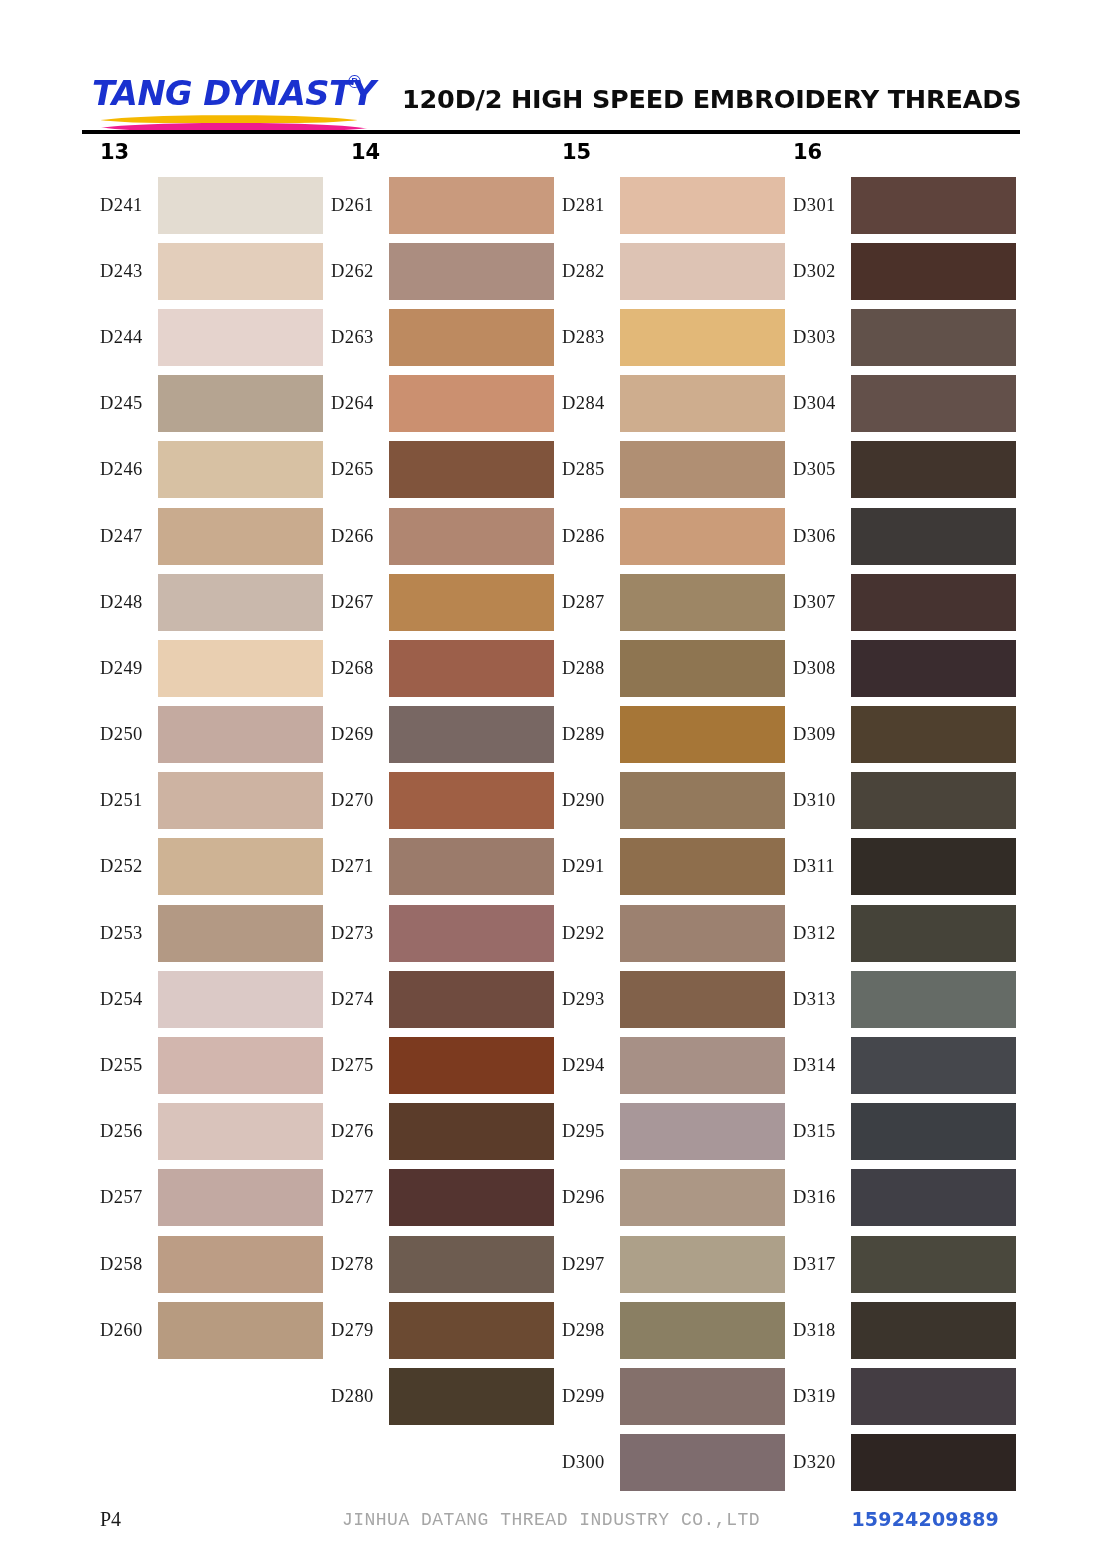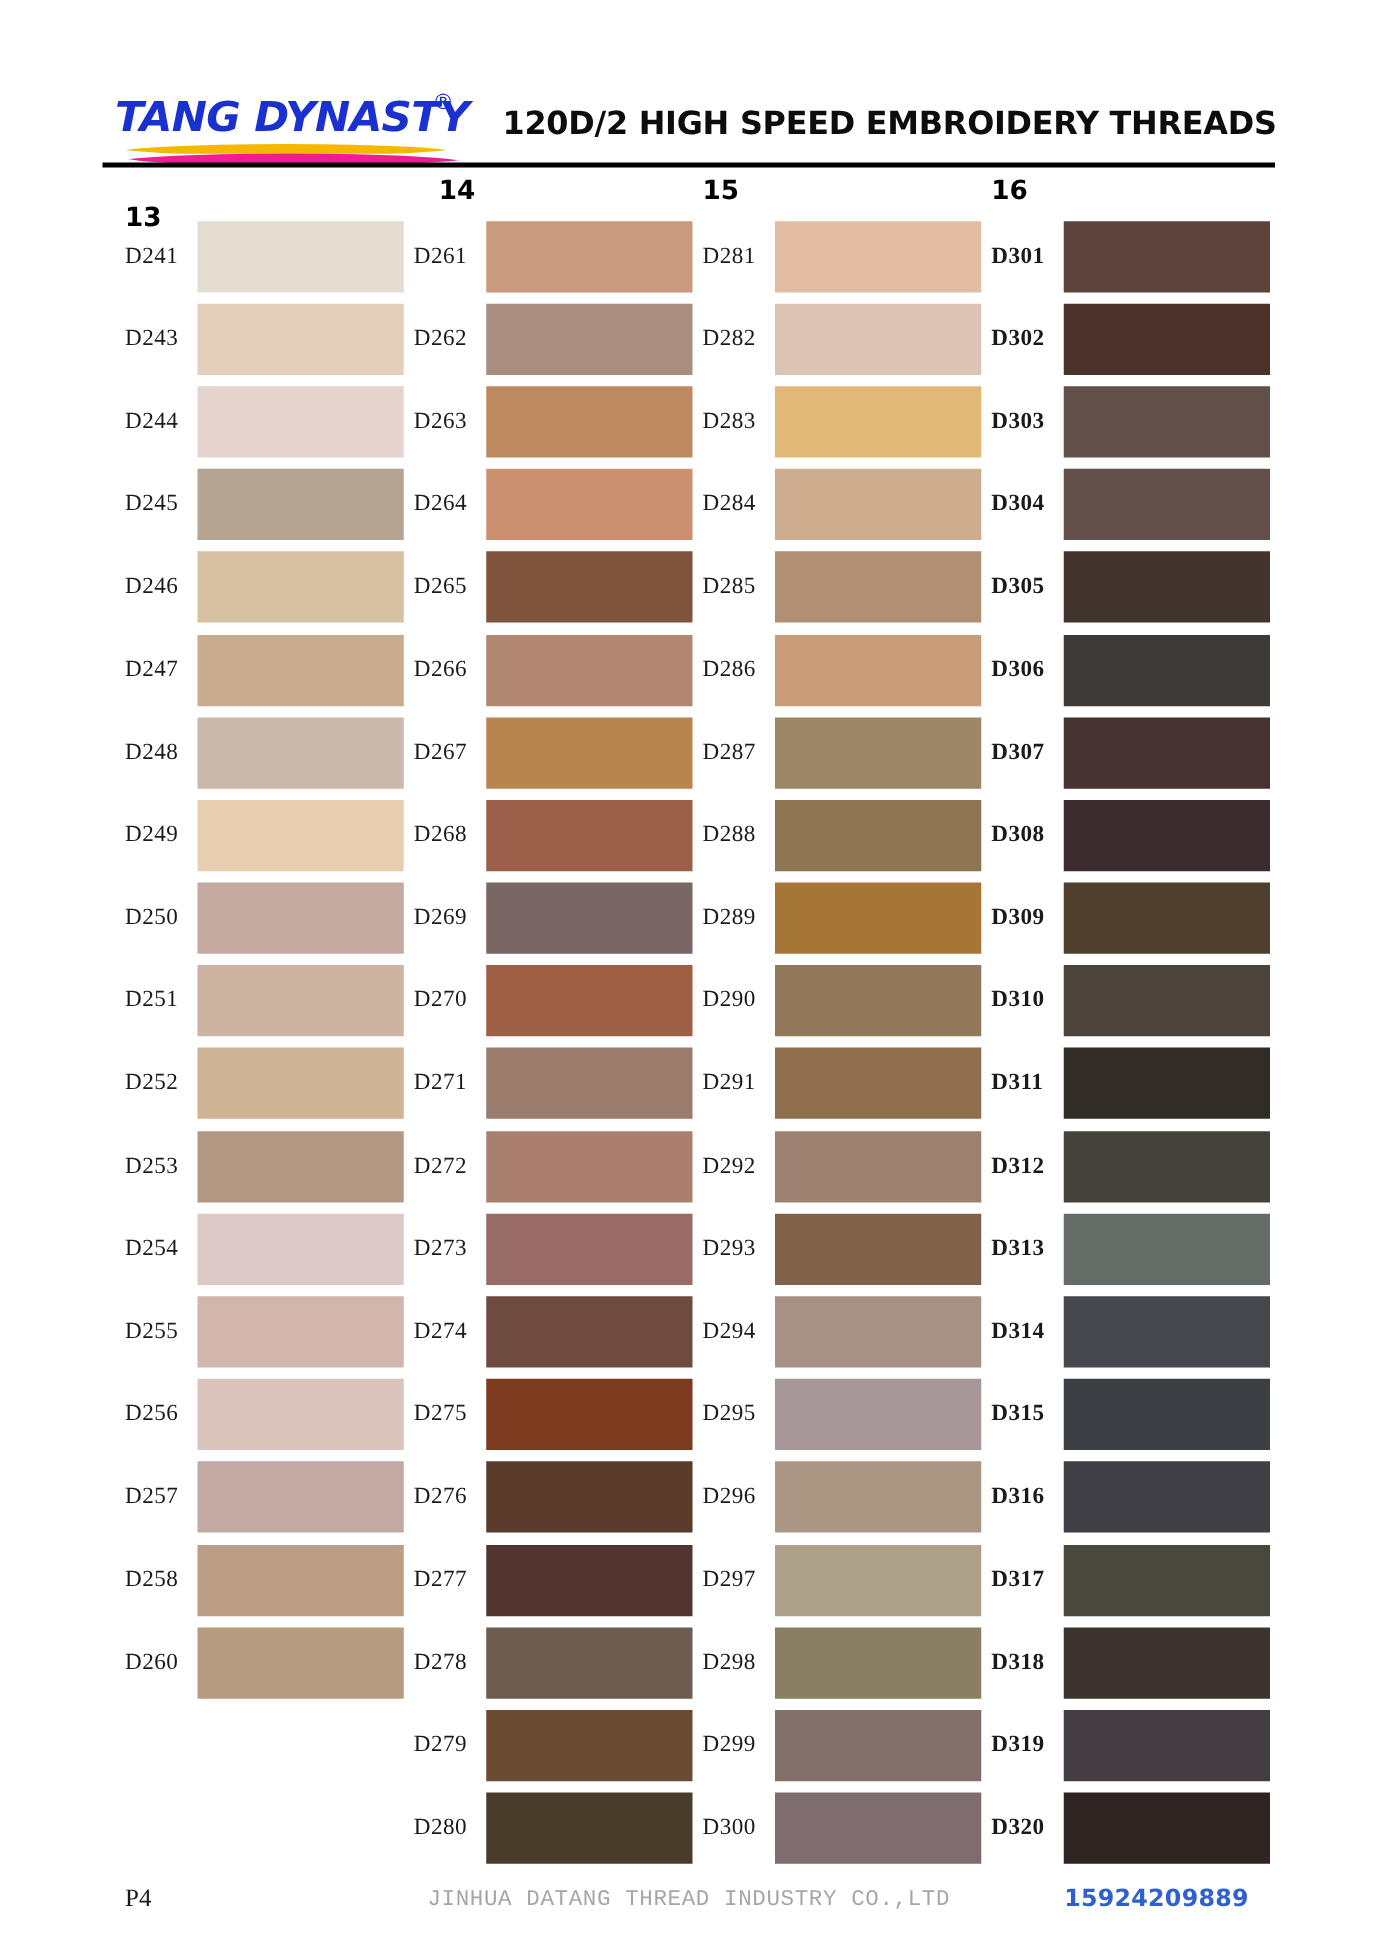--- a/index.html
+++ b/index.html
@@ -202,21 +202,21 @@
       <div class="logo-reg">®</div>
       <div class="swoosh-yellow"></div>
       <div class="swoosh-pink"></div>
     </div>
     <div class="header-title">120D/2 HIGH SPEED EMBROIDERY THREADS</div>
   </div>
 
   <div class="header-rule"></div>
 
   <div class="col-headers">
-      <div class="col-head" style="left: 12px; margin-top: 22px;">13</div>
+      <div class="col-head" style="left: 12px;">13</div>
       <div class="col-head" style="left: 243px; margin-left: 20px;">14</div>
       <div class="col-head" style="left: 474px;">15</div>
       <div class="col-head" style="left: 705px;">16</div>
     </div>
 
   <div class="grid">
       <div class="column" style="left: 12px;">
         <div class="row">
           <div class="code">D241</div>
           <div class="swatch" style="background-color: rgb(227, 220, 209);"></div>
@@ -329,24 +329,20 @@
         </div>
         <div class="row">
           <div class="code">D270</div>
           <div class="swatch" style="background-color: rgb(159, 95, 68);"></div>
         </div>
         <div class="row">
           <div class="code">D271</div>
           <div class="swatch" style="background-color: rgb(155, 123, 107);"></div>
         </div>
         <div class="row">
-          <div class="code">D272</div>
-          <div class="swatch" style="background-color: rgb(169, 128, 111);"></div>
-        </div>
-        <div class="row">
           <div class="code">D273</div>
           <div class="swatch" style="background-color: rgb(152, 107, 104);"></div>
         </div>
         <div class="row">
           <div class="code">D274</div>
           <div class="swatch" style="background-color: rgb(111, 75, 63);"></div>
         </div>
         <div class="row">
           <div class="code">D275</div>
           <div class="swatch" style="background-color: rgb(124, 58, 31);"></div>
@@ -447,21 +443,21 @@
         </div>
         <div class="row">
           <div class="code">D299</div>
           <div class="swatch" style="background-color: rgb(132, 112, 107);"></div>
         </div>
         <div class="row">
           <div class="code">D300</div>
           <div class="swatch" style="background-color: rgb(126, 108, 110);"></div>
         </div>
       </div>
-      <div class="column" style="left: 705px; font-weight: bold;">
+      <div class="column" style="left: 705px;">
         <div class="row">
           <div class="code">D301</div>
           <div class="swatch" style="background-color: rgb(94, 67, 60);"></div>
         </div>
         <div class="row">
           <div class="code">D302</div>
           <div class="swatch" style="background-color: rgb(75, 49, 41);"></div>
         </div>
         <div class="row">
           <div class="code">D303</div>

